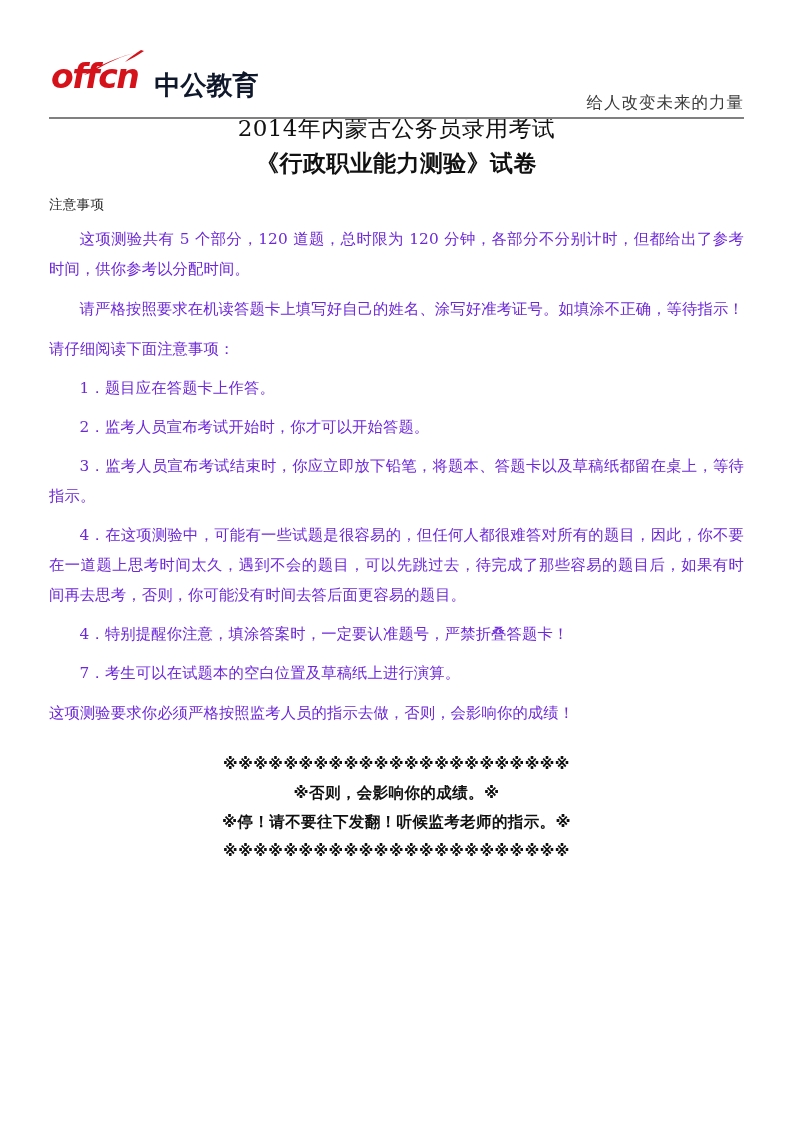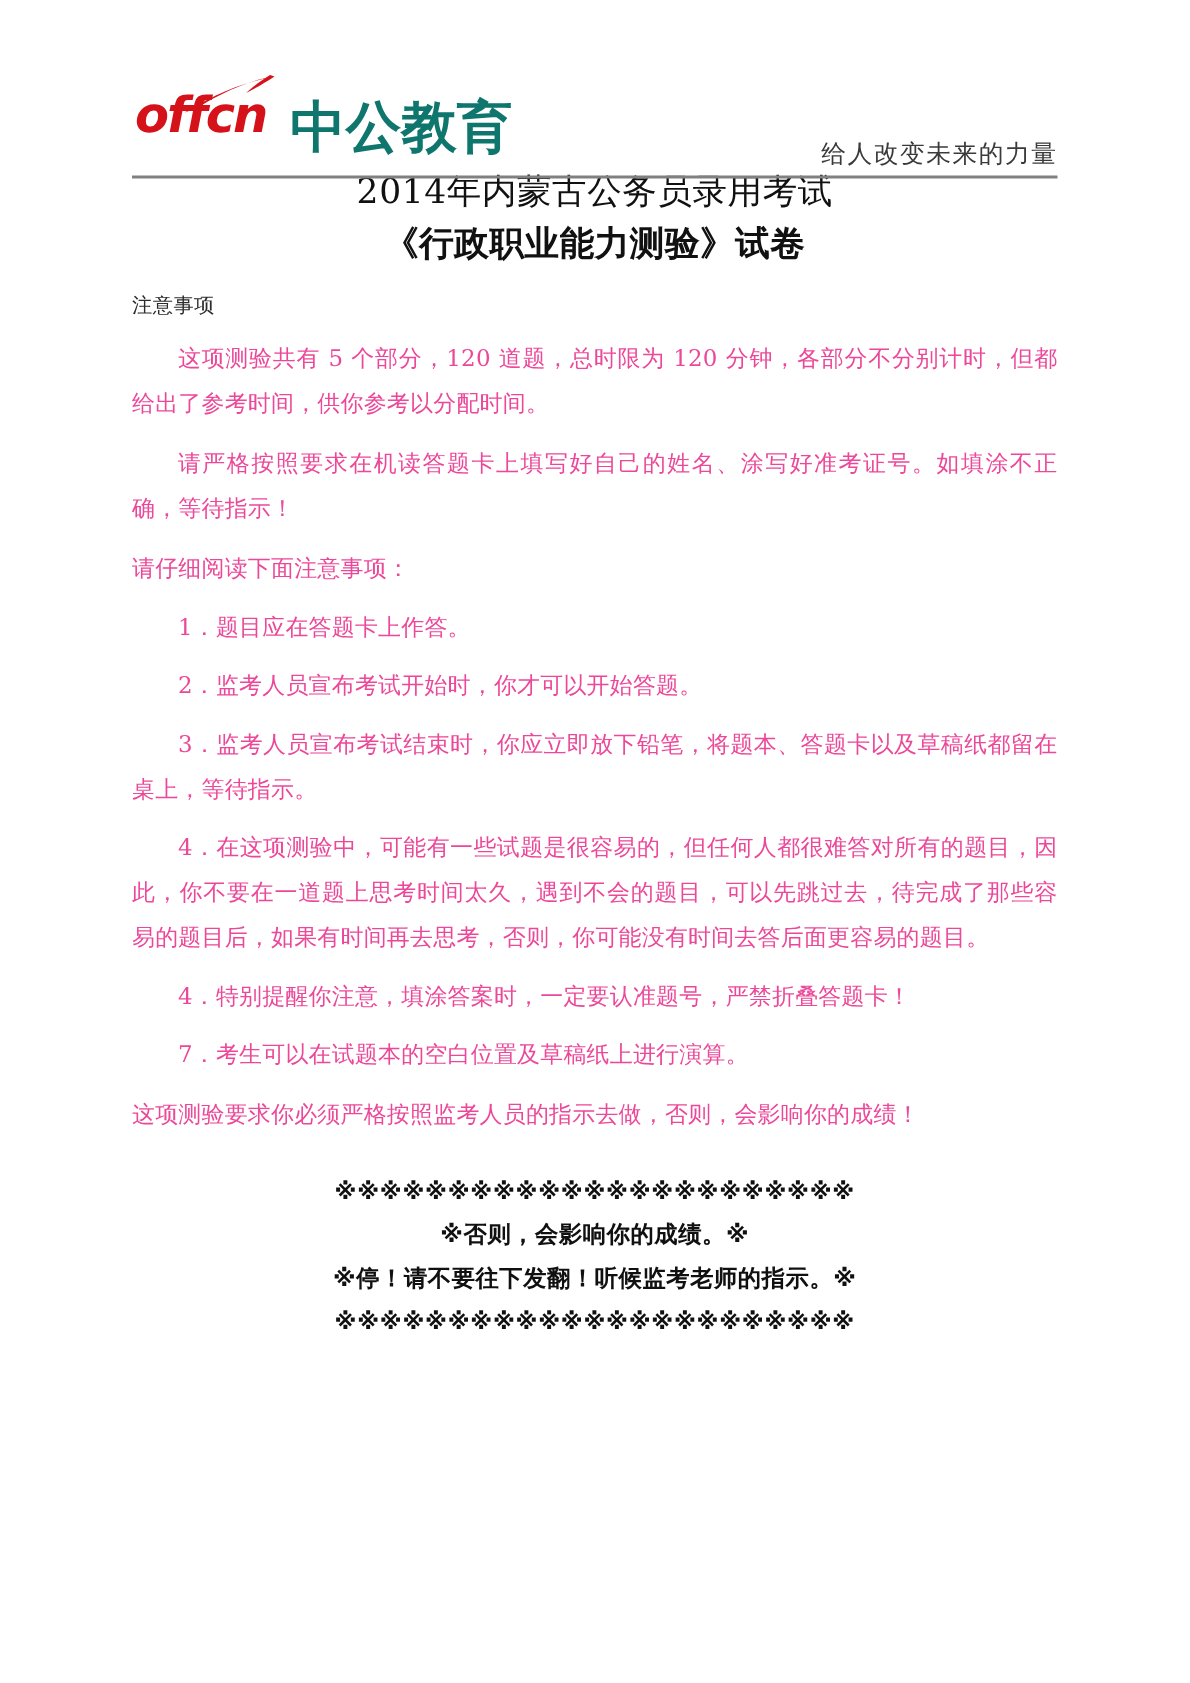--- a/index.html
+++ b/index.html
@@ -13,21 +13,21 @@
     font-family: "DejaVu Serif", "Liberation Serif", serif;
     color: #1a1a1a;
     position: relative;
     overflow: hidden;
   }
 
   .page {
     width: 793px;
     height: 1122px;
     box-sizing: border-box;
-    padding: 0 88px;
+    padding: 0 49px;
     position: relative;
   }
 
   
   .header {
     position: relative;
     height: 112px;
   }
   .logo-wrap {
     position: absolute;
@@ -55,23 +55,23 @@
     position: absolute;
     right: -7px;
     top: -10px;
     width: 62px;
     height: 26px;
     pointer-events: none;
   }
   .logo-cn {
     font-family: "DejaVu Sans", "Liberation Sans", sans-serif;
     font-weight: bold;
-    font-size: 37px;
+    font-size: 26px;
     line-height: 30px;
-    color: #0f766e;
+    color: #0f172a;
     margin-left: 16px;
     letter-spacing: 0px;
   }
   .tagline {
     position: absolute;
     right: 0px;
     top: 92px;
     font-family: "DejaVu Serif", "Liberation Serif", serif;
     font-size: 16.5px;
     color: #3a3a3a;
@@ -111,21 +111,21 @@
   .section-label {
     font-size: 13.5px;
     line-height: 20px;
     color: #2b2b2b;
     margin-top: 14px;
     letter-spacing: 0.3px;
   }
   .para {
     font-size: 15.3px;
     line-height: 30px;
-    color: #ec4899;
+    color: #6d28d9;
     margin-top: 10px;
     text-align: justify;
     text-justify: inter-ideograph;
     letter-spacing: 0.15px;
   }
   .para.indent {
     text-indent: 2em;
   }
   .para.tight {
     margin-top: 9px;

